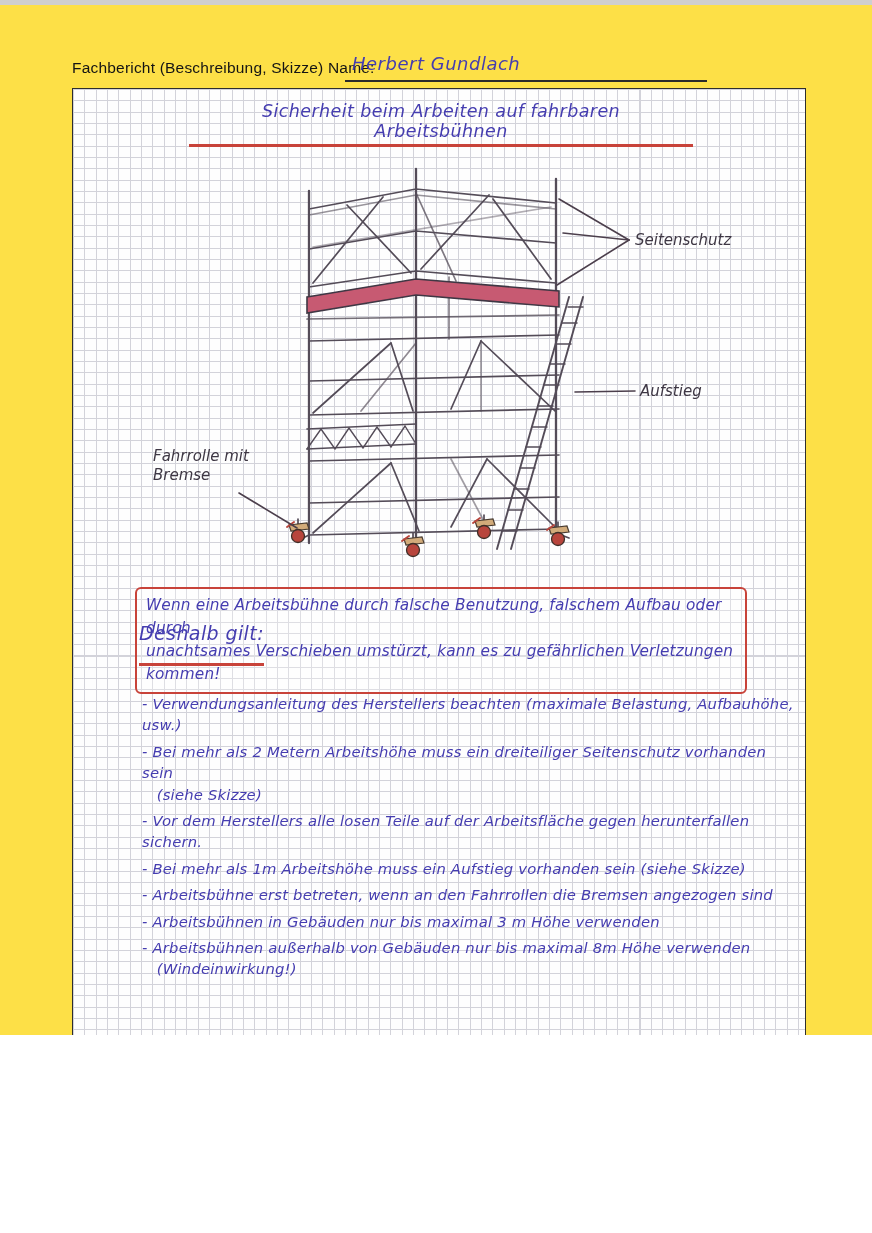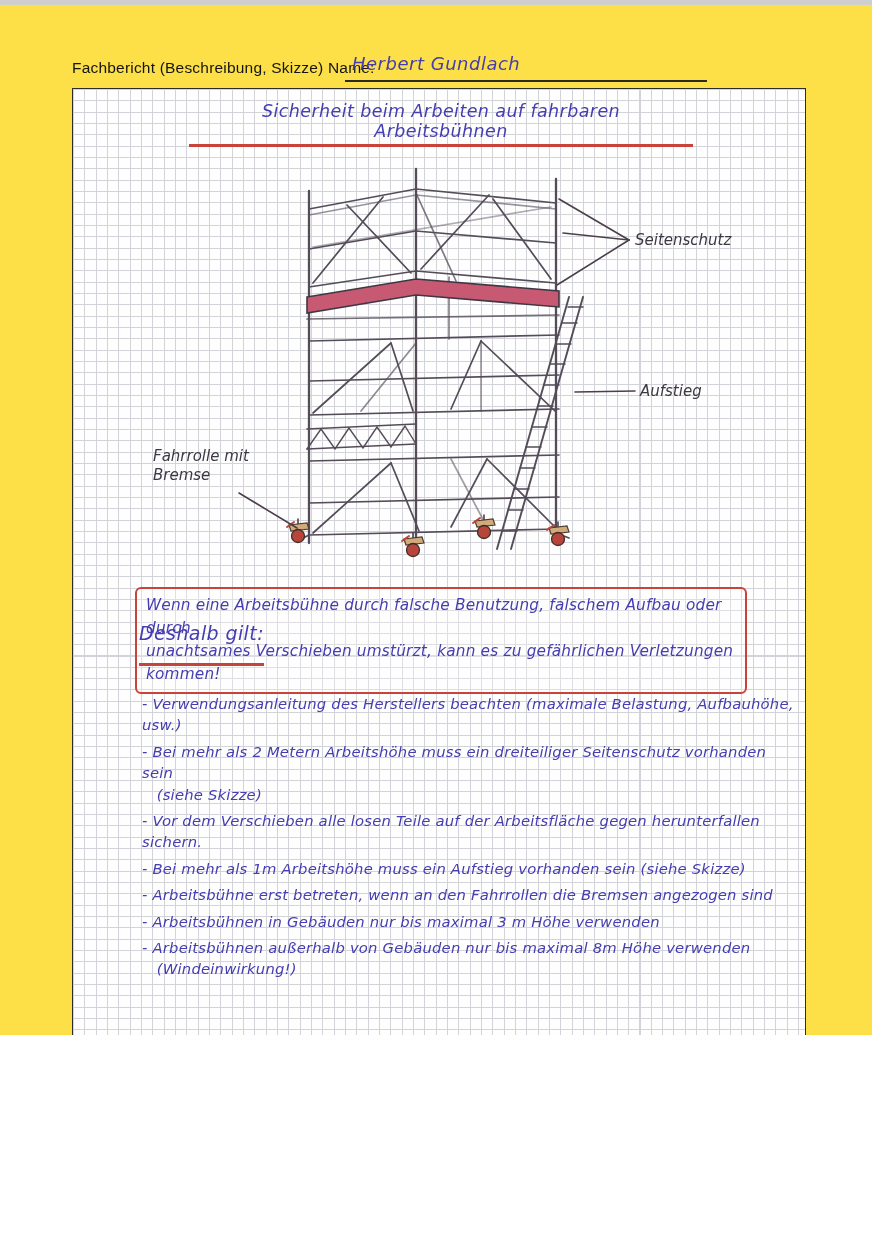--- a/index.html
+++ b/index.html
@@ -178,21 +178,21 @@
     <div id="warning-box">
       <span id="warning-text" class="hand">Wenn eine Arbeitsbühne durch falsche Benutzung, falschem Aufbau oder durch
 unachtsames Verschieben umstürzt, kann es zu gefährlichen Verletzungen kommen!</span>
     </div>
 
     <div id="rules-heading" class="hand">Deshalb gilt:</div>
     <ul id="rules-list" class="hand">
       <li>- Verwendungsanleitung des Herstellers beachten (maximale Belastung, Aufbauhöhe, usw.)</li>
       <li>- Bei mehr als 2 Metern Arbeitshöhe muss ein dreiteiliger Seitenschutz vorhanden sein
    (siehe Skizze)</li>
-      <li>- Vor dem Verschieben alle losen Teile auf der Arbeitsfläche gegen herunterfallen sichern.</li>
+      <li>- Vor dem Herstellers alle losen Teile auf der Arbeitsfläche gegen herunterfallen sichern.</li>
       <li>- Bei mehr als 1m Arbeitshöhe muss ein Aufstieg vorhanden sein (siehe Skizze)</li>
       <li>- Arbeitsbühne erst betreten, wenn an den Fahrrollen die Bremsen angezogen sind</li>
       <li>- Arbeitsbühnen in Gebäuden nur bis maximal 3 m Höhe verwenden</li>
       <li>- Arbeitsbühnen außerhalb von Gebäuden nur bis maximal 8m Höhe verwenden
    (Windeinwirkung!)</li>
     </ul>
   </div>
 </div>
 
 </body></html>

